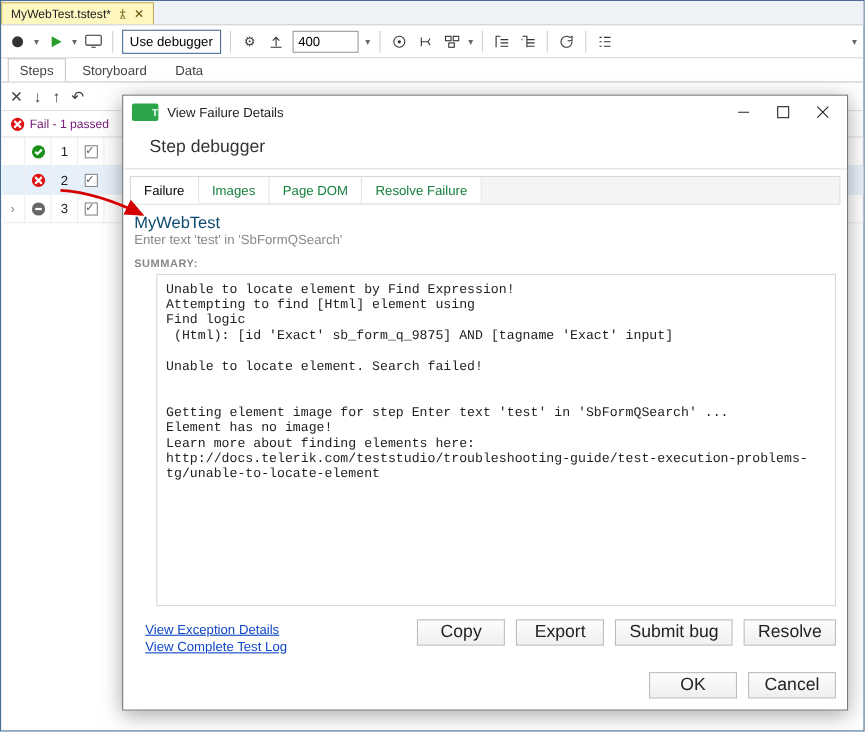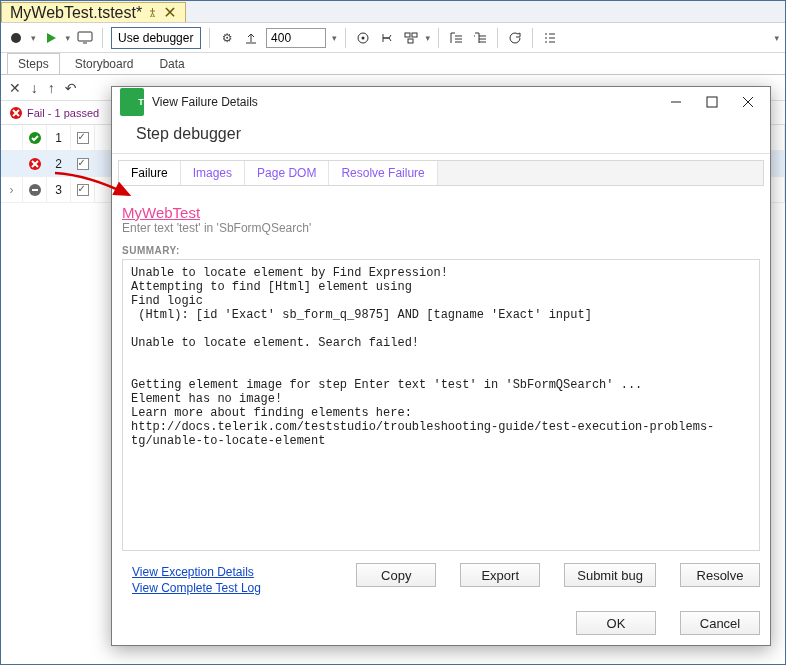--- a/index.html
+++ b/index.html
@@ -1,21 +1,21 @@
 <!DOCTYPE html>
 <html><head>
 <meta charset="utf-8">
 <style>
   * { box-sizing: border-box; }
   html, body { margin:0; padding:0; font-family: "Segoe UI", Arial, sans-serif; font-size:12px; color:#222; background:#fff; }
   body { width:786px; height:665px; border:1px solid #4a6d96; position:relative; overflow:hidden; }
 
   
   .filetabs { height:22px; background:#eef2f6; border-bottom:1px solid #d0d0d0; display:flex; align-items:flex-end; }
-  .filetab { background:#fff7c0; border:1px solid #c0b060; border-bottom:none; padding:2px 8px; display:flex; align-items:center; gap:6px; height:20px; font-size:16px; }
+  .filetab { background:#fff7c0; border:1px solid #c0b060; border-bottom:none; padding:2px 8px; display:flex; align-items:center; gap:6px; height:20px; font-size:11px; }
   .filetab .pin { color:#8a7a30; }
   .filetab .close { color:#6a5a10; }
 
   
   .toolbar { height:30px; display:flex; align-items:center; padding:2px 6px; gap:6px; border-bottom:1px solid #d8d8d8; }
   .tb-icon { width:18px; height:18px; display:flex; align-items:center; justify-content:center; color:#444; }
   .tb-run { color:#2a9d2a; }
   .tb-sep { width:1px; height:20px; background:#d0d0d0; margin:0 2px; }
   .tb-input { height:22px; border:1px solid #4a6d96; padding:0 6px; font-size:12px; background:#fff; }
   .tb-num { width:60px; height:20px; border:1px solid #9a9a9a; padding:0 4px; font-size:12px; }
@@ -49,43 +49,43 @@
   .chk { width:12px; height:12px; border:1px solid #888; background:#fff; position:relative; }
   .chk::after { content:"✓"; font-size:10px; color:#555; position:absolute; top:-2px; left:0; }
 
   .ic-pass { color:#1a8f1a; }
   .ic-fail { color:#d11; }
   .ic-skip { color:#666; }
 
   
   .modal { position:absolute; left:110px; top:85px; width:660px; height:560px; background:#fff; border:1px solid #7a7a7a; box-shadow:0 4px 18px rgba(0,0,0,.35); display:flex; flex-direction:column; }
   .m-title { height:30px; display:flex; align-items:center; padding:0 8px; gap:8px; }
-  .m-title .tico { width:16px; height:28px; background:#2aa54a; border-radius:2px; color:#fff; font-size:9px; font-weight:bold; display:flex; align-items:center; justify-content:center;padding-left:24px; }
+  .m-title .tico { width:16px; height:16px; background:#2aa54a; border-radius:2px; color:#fff; font-size:9px; font-weight:bold; display:flex; align-items:center; justify-content:center;padding-left:24px; }
   .m-title .tt { flex:1; font-size:12px; }
   .m-title .wbtn { width:28px; height:22px; display:flex; align-items:center; justify-content:center; color:#222; }
 
   .m-sub { padding:8px 24px 10px; font-size:16px; color:#333; border-bottom:1px solid #e0e0e0; }
 
   .m-tabs { display:flex; border:1px solid #d8d8d8; margin:6px 6px 0; }
-  .m-tab { padding:5px 12px; font-size:12px; border-right:1px solid #e4e4e4; color:#8b5cf6; }
+  .m-tab { padding:5px 12px; font-size:12px; border-right:1px solid #e4e4e4; color:#15803d; }
   .m-tab.active { background:#fff; color:#000; }
   .m-tabs-rest { flex:1; background:#f4f4f4; }
 
   .m-body { flex:1; padding:6px 10px 0; display:flex; flex-direction:column; overflow:hidden; }
-  .m-testname { font-size:15px; color:#ec4899; margin-top:12px;text-decoration:underline; }
+  .m-testname { font-size:15px; color:#0c4a6e; margin-top:2px; }
   .m-stepdesc { font-size:12px; color:#888; margin-bottom:10px; }
   .m-summary-lbl { font-size:10px; letter-spacing:.5px; color:#888; font-weight:bold; margin-bottom:3px; }
-  .m-summary { flex:1; border:1px solid #d8d8d8; padding:6px 8px; font-family:"Consolas","Courier New",monospace; font-size:12px; color:#222; white-space:pre-wrap; word-break:break-word; overflow:auto; margin-bottom:8px; }
+  .m-summary { flex:1; border:1px solid #d8d8d8; padding:6px 8px; font-family:"Consolas","Courier New",monospace; font-size:12px; color:#222; white-space:pre-wrap; word-break:break-word; overflow:auto; margin-bottom:8px;margin-left:20px; }
 
   .m-links { padding:0 10px 4px; }
   .m-links a { display:block; color:#1047c8; text-decoration:underline; font-size:12px; margin:2px 0; }
 
-  .m-brow { display:flex; gap:24px; justify-content:flex-end; padding:4px 10px; }
+  .m-brow { display:flex; gap:10px; justify-content:flex-end; padding:4px 10px; }
   .m-brow.first { position:relative; }
-  .m-brow .btn { min-width:80px; height:24px; border:1px solid #bcbcbc; background:linear-gradient(#fdfdfd,#efefef); font-size:13px; padding:0 12px; display:flex; align-items:center; justify-content:center; }
+  .m-brow .btn { min-width:80px; height:24px; border:1px solid #bcbcbc; background:linear-gradient(#fdfdfd,#efefef); font-size:16px; padding:0 12px; display:flex; align-items:center; justify-content:center; }
   .m-brow.last { border-top:none; padding-bottom:10px; padding-top:6px; }
 
   
   .arrow { position:absolute; left:48px; top:166px; pointer-events:none; z-index:50; }
 
   svg { display:block; }
 </style>
 </head>
 <body>
 

